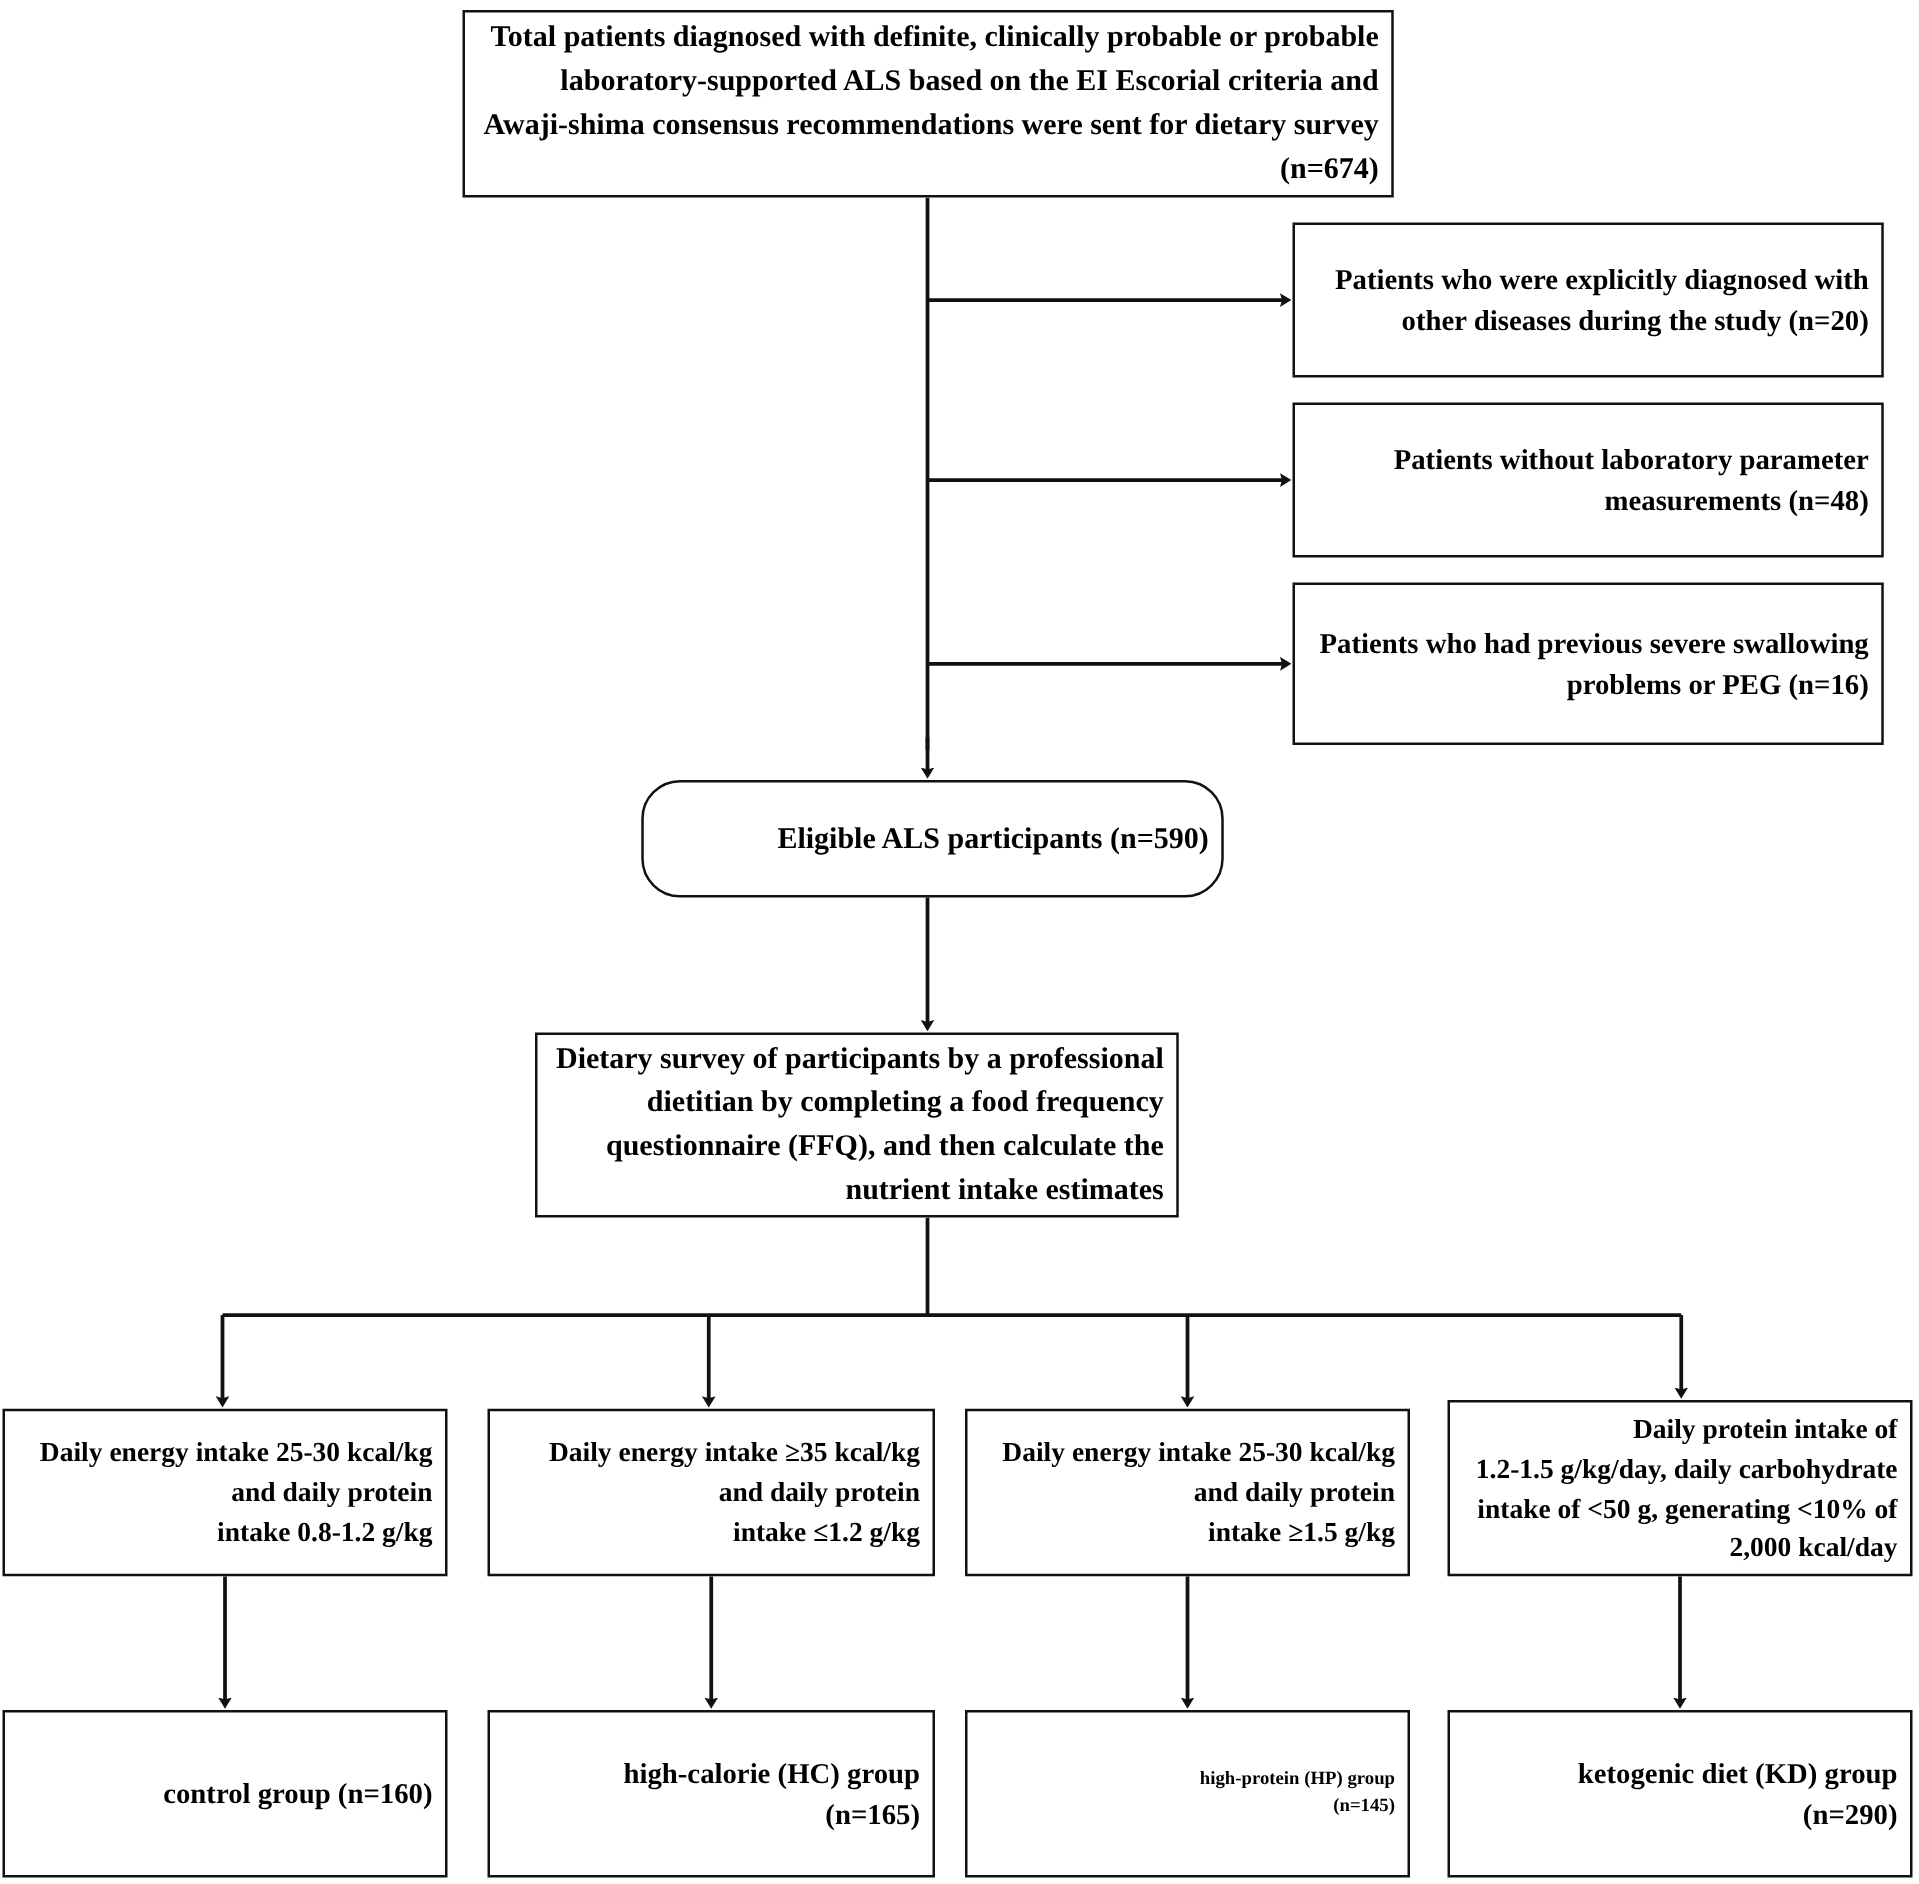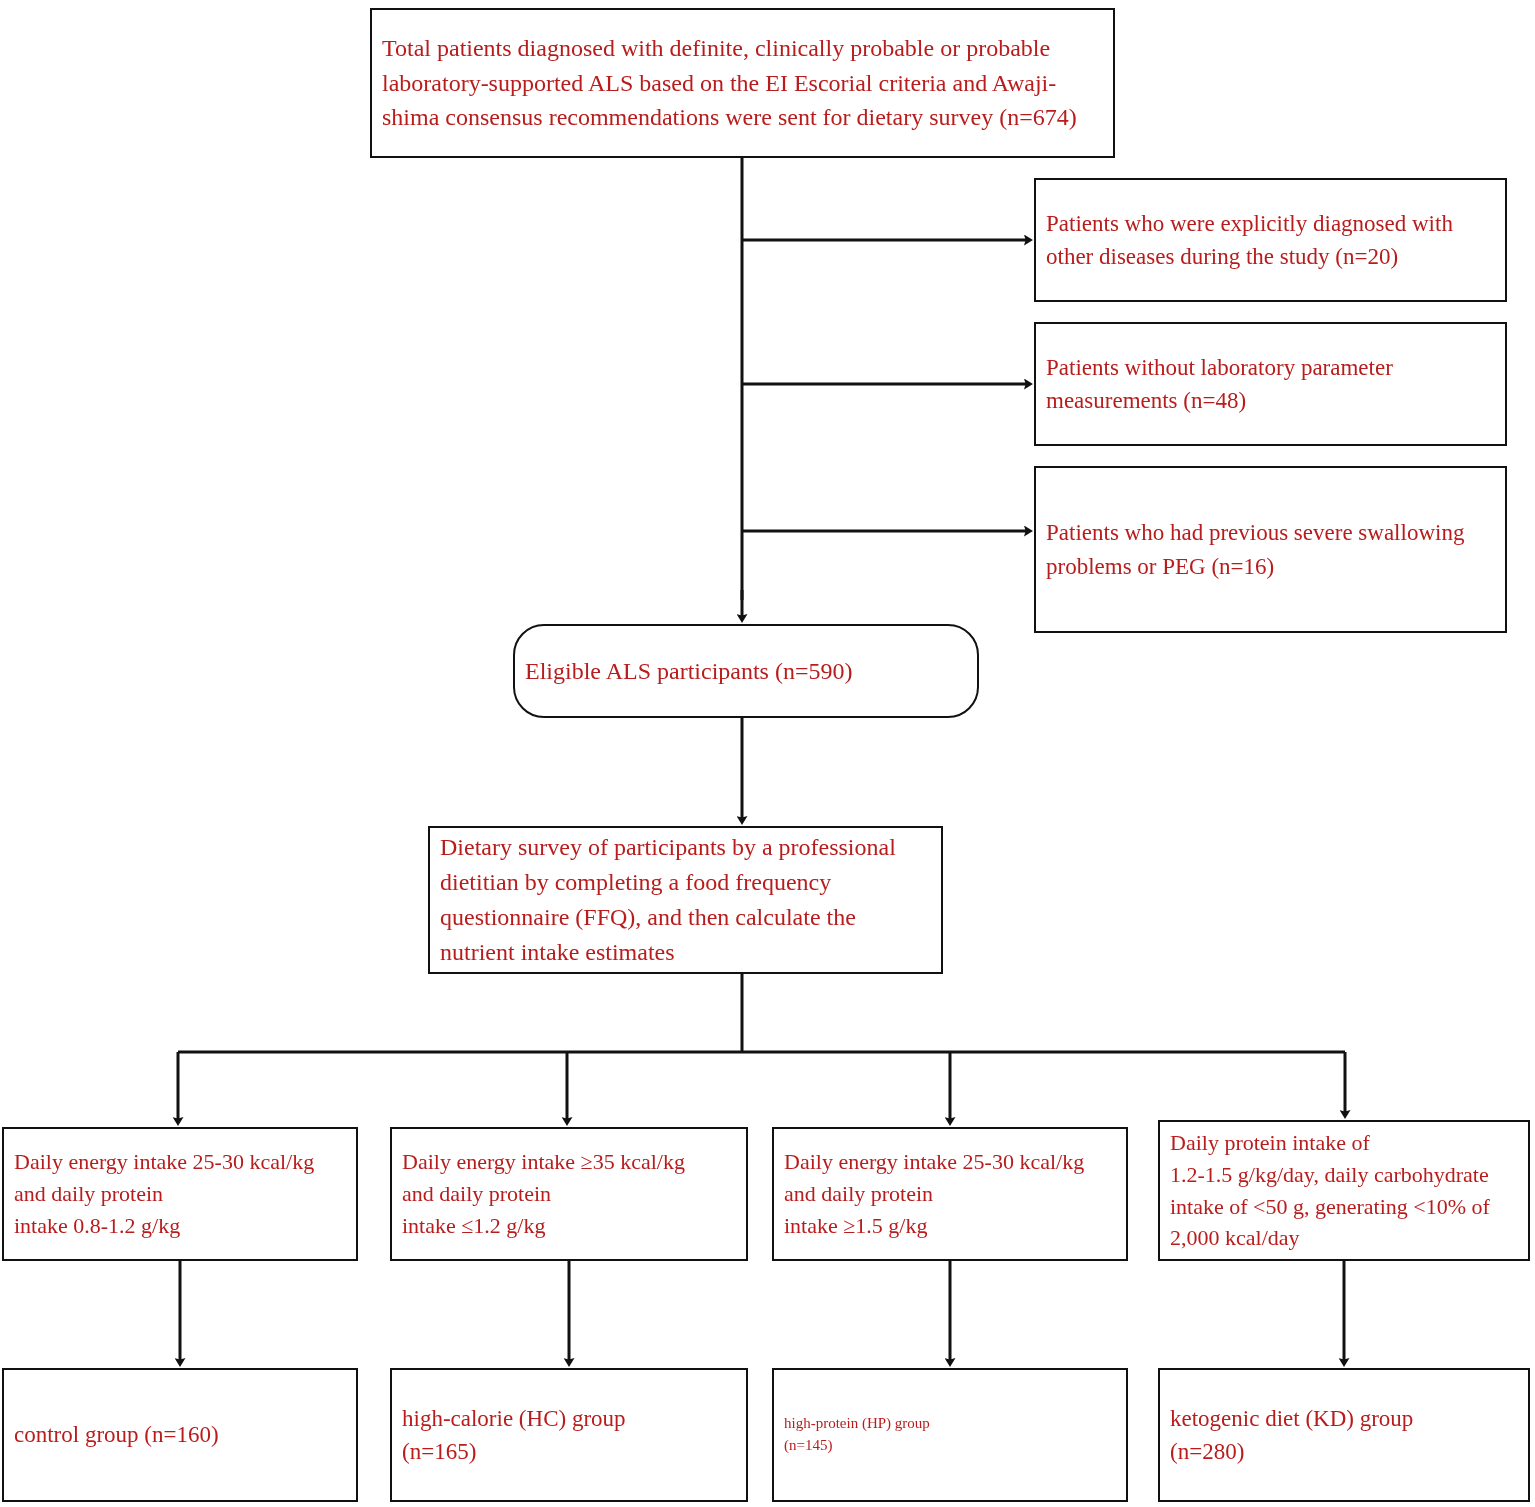--- a/index.html
+++ b/index.html
@@ -25,37 +25,38 @@
     pointer-events: none;
   }
   .node {
     position: absolute;
     box-sizing: border-box;
     border: 2.5px solid #111111;
     background: #ffffff;
     display: flex;
     align-items: center;
     justify-content: center;
-    text-align: left;
-    color: #b91c1c;
+    text-align: right;
+    color: #000000;
     z-index: 2;
+    font-weight: bold;
   }
   .node .txt {
     display: block;
     width: 100%;
     padding: 0 10px;
     box-sizing: border-box;
     white-space: pre-line;
     line-height: 1.45;
   }
   
   #node-total        { left: 370px;  top: 8px;    width: 745px; height: 150px; font-size: 24px; }
   #node-excl-other   { left: 1034px; top: 178px;  width: 473px; height: 124px; font-size: 23px; }
   #node-excl-lab     { left: 1034px; top: 322px;  width: 473px; height: 124px; font-size: 23px; }
-  #node-excl-swallow { left: 1034px; top: 466px;  width: 473px; height: 167px; font-size: 23px; }
+  #node-excl-swallow { left: 1034px; top: 466px;  width: 473px; height: 130px; font-size: 23px; }
   #node-eligible     { left: 513px;  top: 624px;  width: 466px; height: 94px;  font-size: 24px; border-radius: 31px; }
   #node-survey       { left: 428px;  top: 826px;  width: 515px; height: 148px; font-size: 24px; }
 
   #node-crit-control { left: 2px;    top: 1127px; width: 356px; height: 134px; font-size: 22px; }
   #node-crit-hc      { left: 390px;  top: 1127px; width: 358px; height: 134px; font-size: 22px; }
   #node-crit-hp      { left: 772px;  top: 1127px; width: 356px; height: 134px; font-size: 22px; }
   #node-crit-kd      { left: 1158px; top: 1120px; width: 372px; height: 141px; font-size: 22px; }
 
   #node-grp-control  { left: 2px;    top: 1368px; width: 356px; height: 134px; font-size: 23px; }
   #node-grp-hc       { left: 390px;  top: 1368px; width: 358px; height: 134px; font-size: 23px; }
@@ -159,16 +160,16 @@
 (n=165)</span>
   </div>
 
   <div class="node" id="node-grp-hp">
     <span class="txt">high-protein (HP) group
 (n=145)</span>
   </div>
 
   <div class="node" id="node-grp-kd">
     <span class="txt">ketogenic diet (KD) group
-(n=280)</span>
+(n=290)</span>
   </div>
 
 </div>
 
 </body></html>

